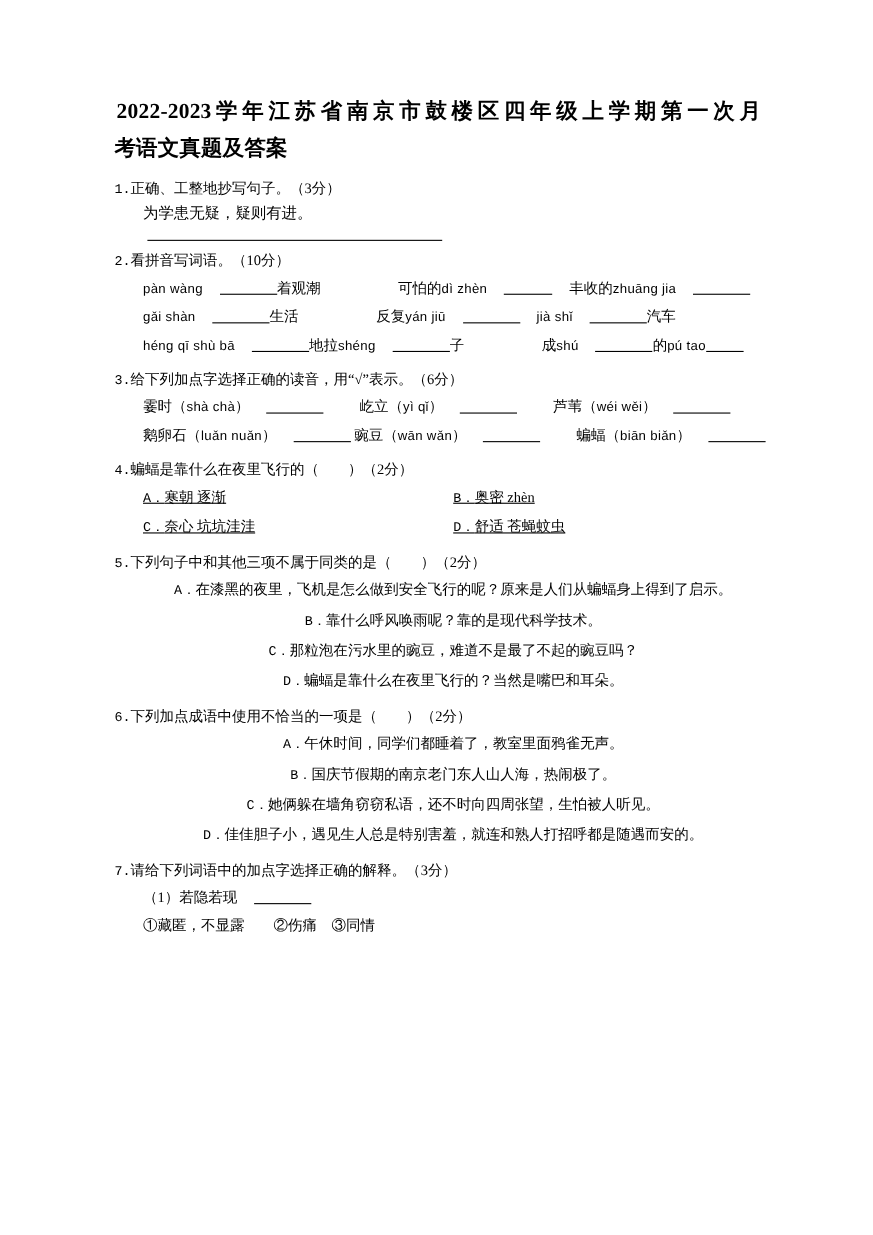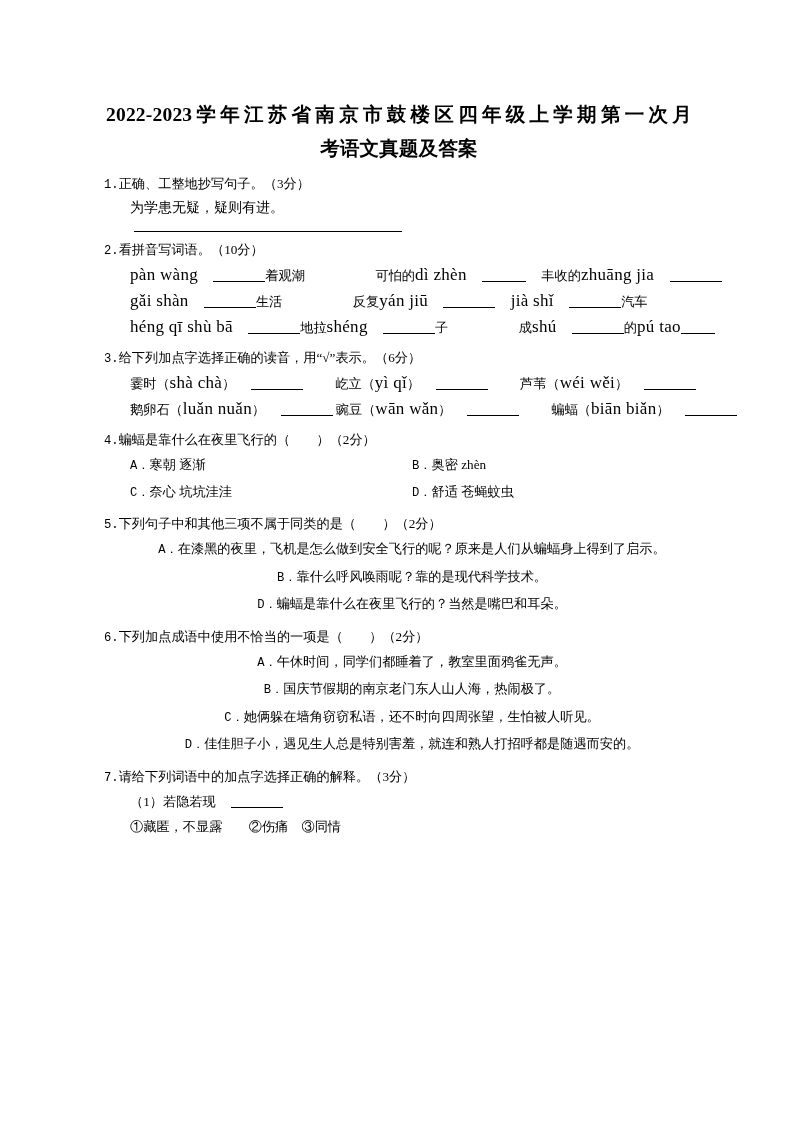--- a/index.html
+++ b/index.html
@@ -15,35 +15,35 @@
     position: relative;
     width: 794px;
     height: 1123px;
     margin: 0 auto;
     background: #ffffff;
     overflow: hidden;
   }
   .content {
     position: absolute;
     left: 104px;
-    top: 98px;
+    top: 85px;
     width: 590px;
   }
 
   
   .doc-title {
     font-size: 19.5px;
     font-weight: bold;
     line-height: 34px;
     text-align: center;
     letter-spacing: 0.2px;
     margin: 0 0 6px 0;
   }
   .doc-title .line1 { display: block; text-align: justify; text-align-last: justify; padding: 0 2px;}
-  .doc-title .line2 { display: block; text-align: center; }
+  .doc-title .line2 { display: block; text-align: left; font-family: Liberation Mono, monospace; }
 
   
   .q {
     margin-top: 7px;
   }
   .q-stem {
     font-size: 13.2px;
     line-height: 21px;
     white-space: nowrap;
   }
@@ -65,38 +65,39 @@
   }
 
   
   .pinyin-line {
     padding-left: 26px;
     line-height: 25px;
     white-space: nowrap;
     font-size: 13.2px;
   }
   .py {
-    font-family: Liberation Serif, serif;
-    font-size: 17px;
+    font-family: Liberation Sans, sans-serif;
+    font-size: 12px;
     letter-spacing: 0.3px;
   }
   .ul-s  { display: inline-block; border-bottom: 1.1px solid #000; width: 34px; vertical-align: -2px; }
   .ul-m  { display: inline-block; border-bottom: 1.1px solid #000; width: 44px; vertical-align: -2px; }
   .ul-l  { display: inline-block; border-bottom: 1.1px solid #000; width: 52px; vertical-align: -2px; }
   .gap-s { display: inline-block; width: 12px; }
   .gap-m { display: inline-block; width: 26px; }
   .gap-xl{ display: inline-block; width: 64px; }
 
   
   .choice-row {
     padding-left: 26px;
     line-height: 25px;
     font-size: 13.2px;
     white-space: nowrap;
     display: flex;
+    text-decoration: underline;
   }
   .choice-row .col { width: 50%; }
   .opt-label {
     font-family: "Liberation Mono", "DejaVu Sans Mono", monospace;
     font-size: 12.2px;
   }
   .choice-full {
     padding-left: 26px;
     line-height: 25.5px;
     font-size: 13.2px;
@@ -198,20 +199,21 @@
         <div class="col"><span class="opt-label">D．</span><span>舒适 苍蝇蚊虫</span></div>
       </div>
     </div>
 
     <div class="q">
       <div class="q-stem">
         <span class="q-num">5.</span><span>下列句子中和其他三项不属于同类的是（　　）（2分）</span>
       </div>
       <div class="choice-full"><span class="opt-label">A．</span><span>在漆黑的夜里，飞机是怎么做到安全飞行的呢？原来是人们从蝙蝠身上得到了启示。</span></div>
       <div class="choice-full"><span class="opt-label">B．</span><span>靠什么呼风唤雨呢？靠的是现代科学技术。</span></div>
+      <div class="choice-full"><span class="opt-label">C．</span><span>那粒泡在污水里的豌豆，难道不是最了不起的豌豆吗？</span></div>
       <div class="choice-full"><span class="opt-label">D．</span><span>蝙蝠是靠什么在夜里飞行的？当然是嘴巴和耳朵。</span></div>
     </div>
 
     <div class="q">
       <div class="q-stem">
         <span class="q-num">6.</span><span>下列加点成语中使用不恰当的一项是（　　）（2分）</span>
       </div>
       <div class="choice-full"><span class="opt-label">A．</span><span>午休时间，同学们都睡着了，教室里面鸦雀无声。</span></div>
       <div class="choice-full"><span class="opt-label">B．</span><span>国庆节假期的南京老门东人山人海，热闹极了。</span></div>
       <div class="choice-full"><span class="opt-label">C．</span><span>她俩躲在墙角窃窃私语，还不时向四周张望，生怕被人听见。</span></div>

